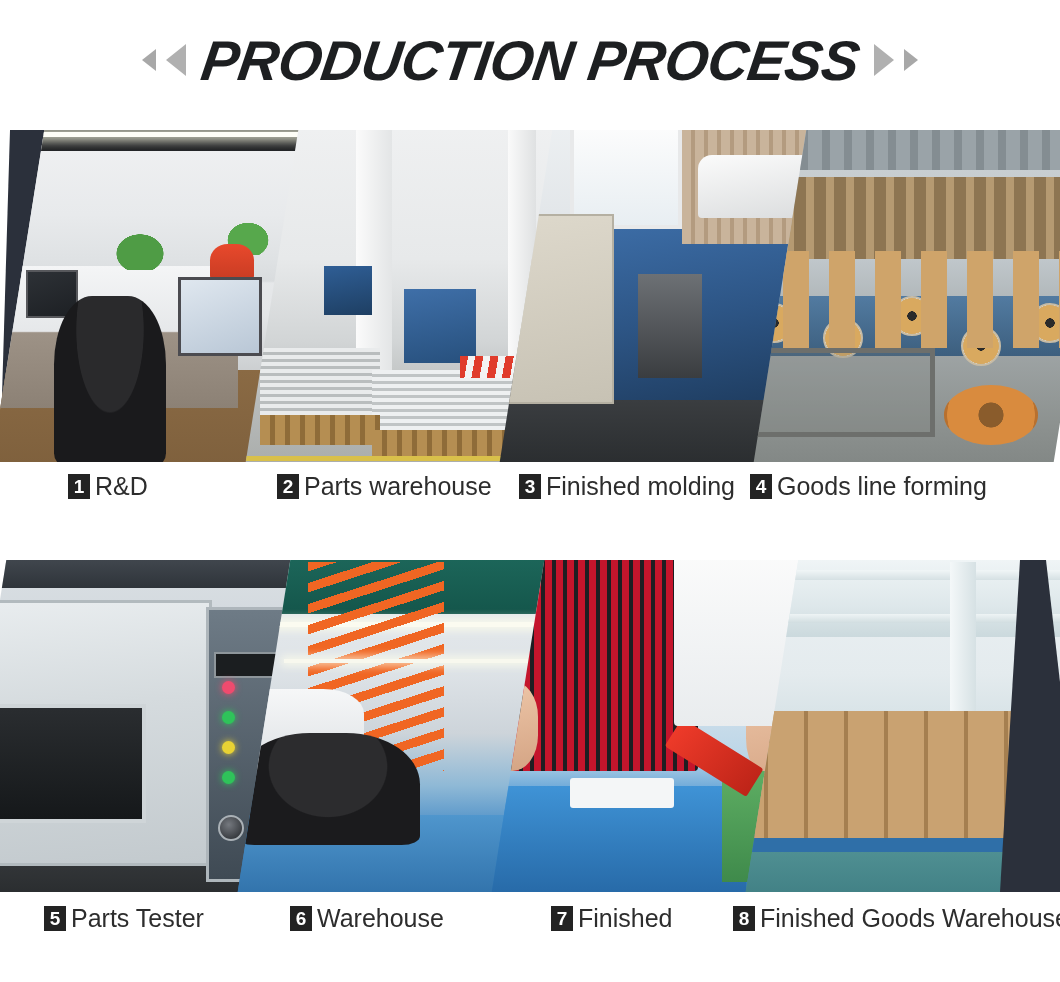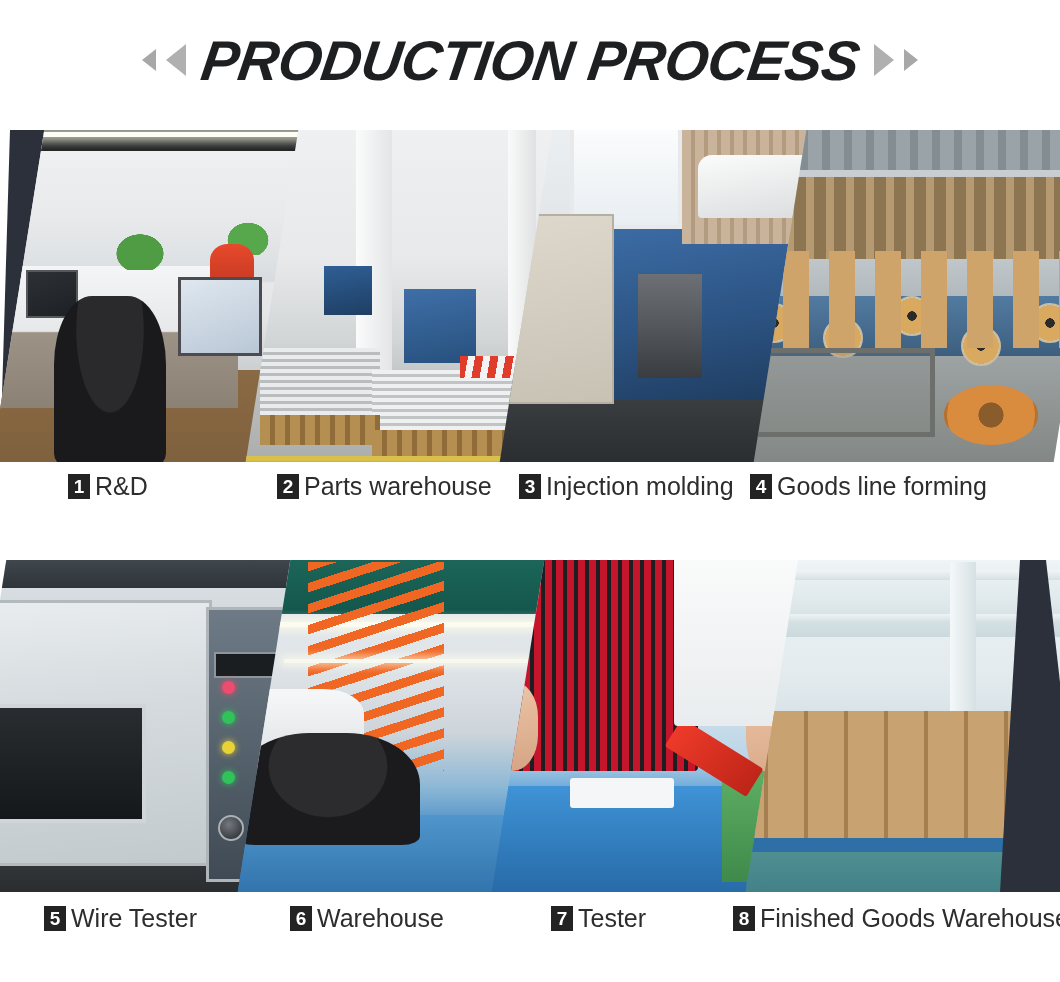--- a/index.html
+++ b/index.html
@@ -419,21 +419,21 @@
   <div class="label" style="left:68px;">
     <span class="num">1</span>
     <span class="label-text">R&amp;D</span>
   </div>
   <div class="label" style="left:277px;">
     <span class="num">2</span>
     <span class="label-text">Parts warehouse</span>
   </div>
   <div class="label" style="left:519px;">
     <span class="num">3</span>
-    <span class="label-text">Injection molding</span>
+    <span class="label-text">Finished molding</span>
   </div>
   <div class="label" style="left:750px;">
     <span class="num">4</span>
     <span class="label-text">Goods line forming</span>
   </div>
 </div>
 
 <div class="row row-2">
 
   <div class="panel" style="left:-20px; width:290px;">
@@ -480,27 +480,27 @@
 
     </div>
   </div>
 
   <div class="accent accent-right"></div>
 </div>
 
 <div class="labels labels-2">
   <div class="label" style="left:44px;">
     <span class="num">5</span>
-    <span class="label-text">Wire Tester</span>
+    <span class="label-text">Parts Tester</span>
   </div>
   <div class="label" style="left:290px;">
     <span class="num">6</span>
     <span class="label-text">Warehouse</span>
   </div>
   <div class="label" style="left:551px;">
     <span class="num">7</span>
-    <span class="label-text">Tester</span>
+    <span class="label-text">Finished</span>
   </div>
   <div class="label" style="left:733px;">
     <span class="num">8</span>
     <span class="label-text">Finished Goods Warehouse</span>
   </div>
 </div>
 
 </body></html>

